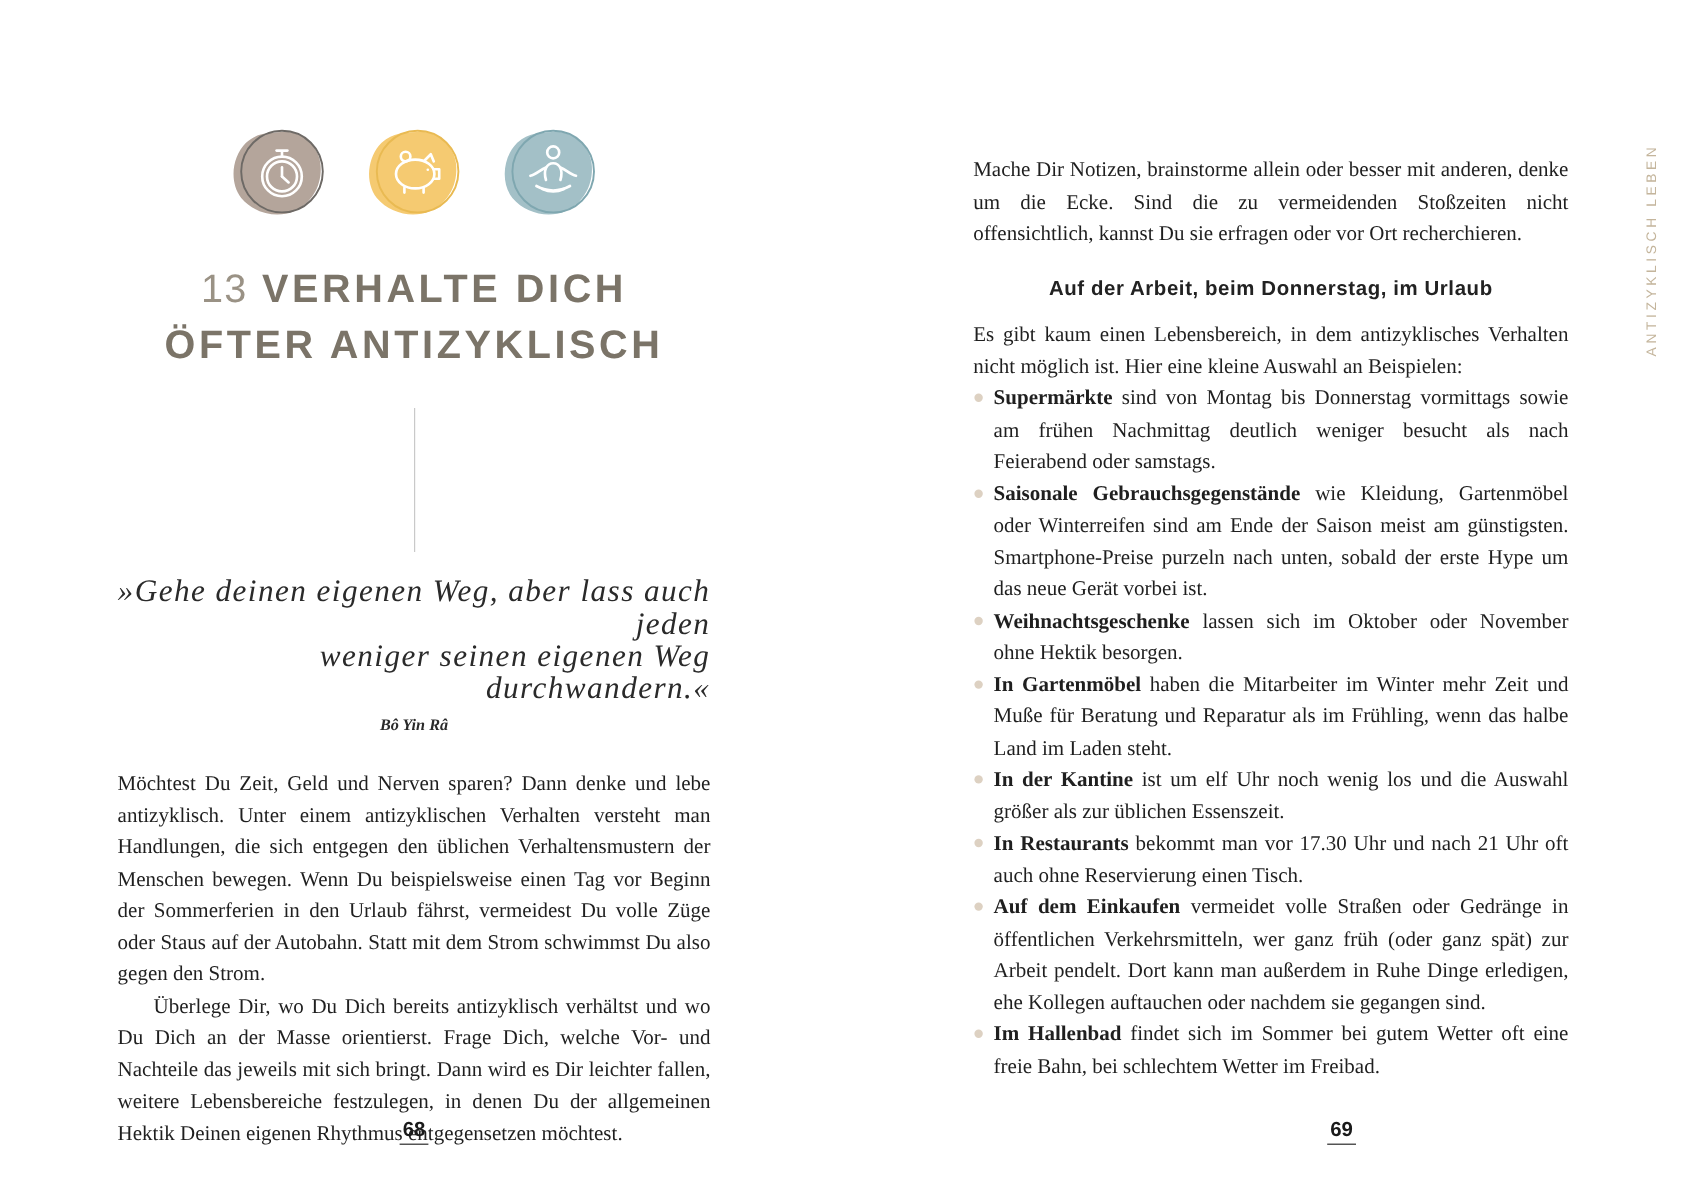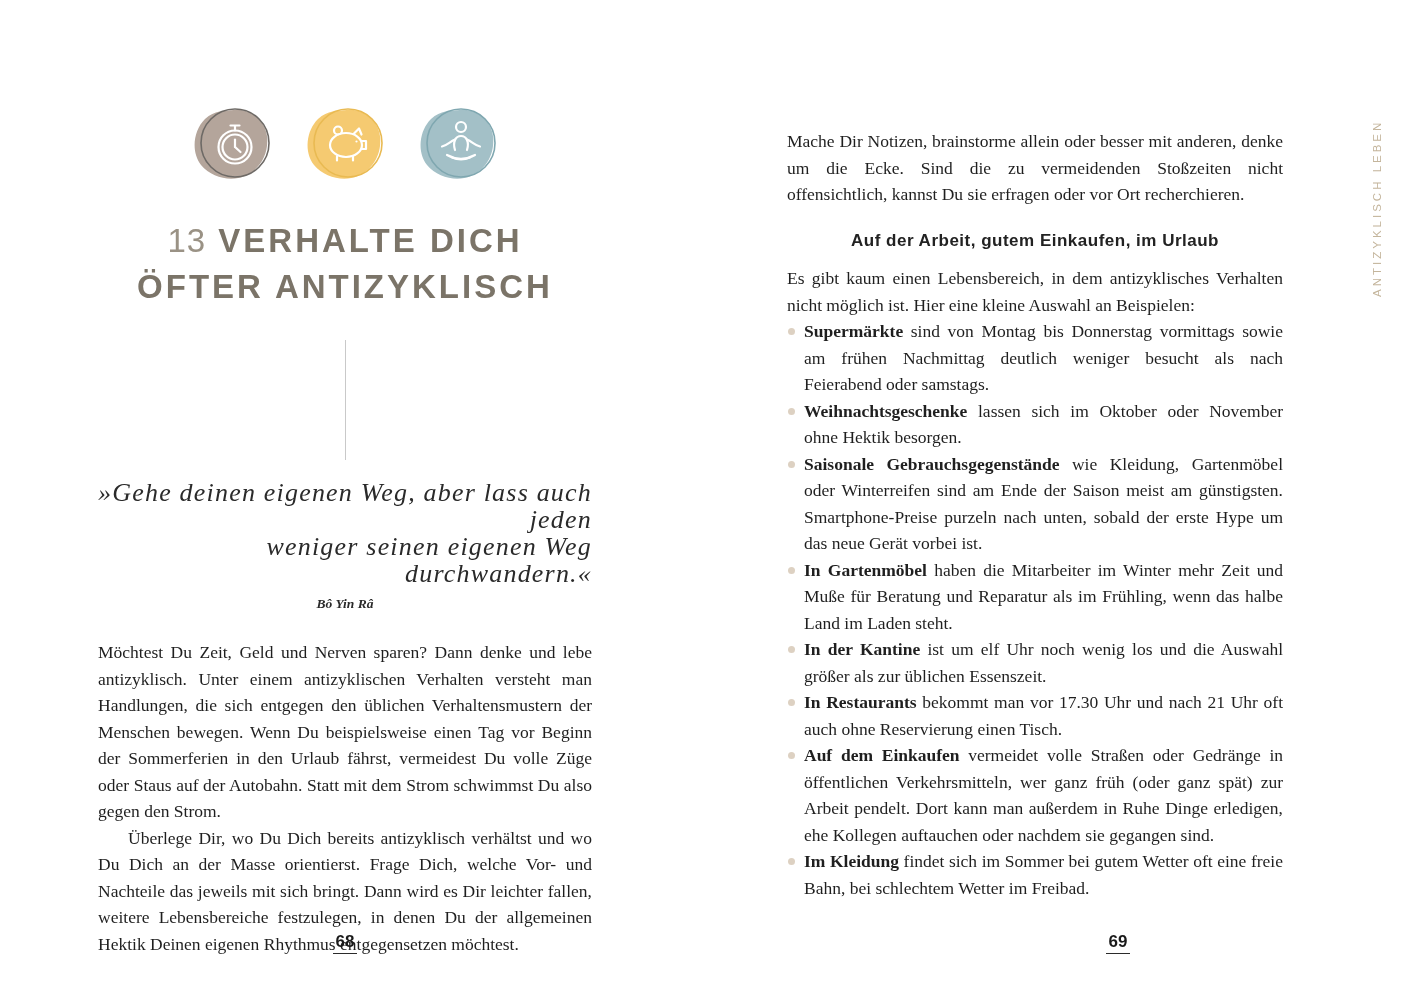--- a/index.html
+++ b/index.html
@@ -22,21 +22,21 @@
   .chapter-title .num{font-weight:400;color:var(--chapter_number);letter-spacing:1px;}
   .divider{width:1px;height:120px;background:var(--divider);margin:30px auto 0;}
   .quote{margin-top:19px;text-align:right;font-style:italic;font-size:26px;line-height:27px;
          letter-spacing:1.2px;color:var(--quote_text);}
   .attribution{margin-top:9px;text-align:center;font-style:italic;font-weight:700;font-size:13.5px;
                color:var(--quote_text);}
   .body-copy{margin-top:27px;font-size:17.5px;line-height:26.5px;text-align:justify;}
   .body-copy p.indent{text-indent:30px;}
 
   
-  .page-right{position:absolute;left:787px;top:0;width:496px;font-size:17.5px;line-height:26.5px;}
+  .page-right{position:absolute;left:811px;top:0;width:496px;font-size:17.5px;line-height:26.5px;}
   .intro{margin-top:128px;text-align:justify;}
   .section-heading{margin-top:20px;margin-bottom:11px;text-align:center;
                    font-family:"Liberation Sans",sans-serif;font-weight:700;font-size:17px;
                    letter-spacing:0.5px;color:#222;}
   .lead{text-align:justify;}
   ul.examples{list-style:none;}
   ul.examples li{position:relative;margin-left:17px;text-align:justify;}
   ul.examples .dot{position:absolute;left:-16px;top:10px;width:7px;height:7px;border-radius:50%;
                    background:var(--bullet_dot);}
 
@@ -119,33 +119,33 @@
 
     <div class="body-copy">
       <p>Möchtest Du Zeit, Geld und Nerven sparen? Dann denke und lebe antizyklisch. Unter einem antizyklischen Verhalten versteht man Handlungen, die sich entgegen den üblichen Verhaltensmustern der Menschen bewegen. Wenn Du beispielsweise einen Tag vor Beginn der Sommerferien in den Urlaub fährst, vermeidest Du volle Züge oder Staus auf der Autobahn. Statt mit dem Strom schwimmst Du also gegen den Strom.</p>
       <p class="indent">Überlege Dir, wo Du Dich bereits antizyklisch verhältst und wo Du Dich an der Masse orientierst. Frage Dich, welche Vor- und Nachteile das jeweils mit sich bringt. Dann wird es Dir leichter fallen, weitere Lebensbereiche festzulegen, in denen Du der allgemeinen Hektik Deinen eigenen Rhythmus entgegensetzen möchtest.</p>
     </div>
   </div>
 
   <div class="page-right">
     <p class="intro">Mache Dir Notizen, brainstorme allein oder besser mit anderen, denke um die Ecke. Sind die zu vermeidenden Stoßzeiten nicht offensichtlich, kannst Du sie erfragen oder vor Ort recherchieren.</p>
 
-    <h2 class="section-heading">Auf der Arbeit, gutem Einkaufen, im Urlaub</h2>
+    <h2 class="section-heading">Auf der Arbeit, beim Donnerstag, im Urlaub</h2>
 
     <p class="lead">Es gibt kaum einen Lebensbereich, in dem antizyklisches Verhalten nicht möglich ist. Hier eine kleine Auswahl an Beispielen:</p>
 
     <ul class="examples">
       <li><span class="dot"></span><b>Supermärkte</b><span> sind von Montag bis Donnerstag vormittags sowie am frühen Nachmittag deutlich weniger besucht als nach Feierabend oder samstags.</span></li>
+      <li><span class="dot"></span><b>Saisonale Gebrauchsgegenstände</b><span> wie Kleidung, Gartenmöbel oder Winterreifen sind am Ende der Saison meist am günstigsten. Smartphone-Preise purzeln nach unten, sobald der erste Hype um das neue Gerät vorbei ist.</span></li>
       <li><span class="dot"></span><b>Weihnachtsgeschenke</b><span> lassen sich im Oktober oder November ohne Hektik besorgen.</span></li>
-      <li><span class="dot"></span><b>Saisonale Gebrauchsgegenstände</b><span> wie Kleidung, Gartenmöbel oder Winterreifen sind am Ende der Saison meist am günstigsten. Smartphone-Preise purzeln nach unten, sobald der erste Hype um das neue Gerät vorbei ist.</span></li>
       <li><span class="dot"></span><b>In Gartenmöbel</b><span> haben die Mitarbeiter im Winter mehr Zeit und Muße für Beratung und Reparatur als im Frühling, wenn das halbe Land im Laden steht.</span></li>
       <li><span class="dot"></span><b>In der Kantine</b><span> ist um elf Uhr noch wenig los und die Auswahl größer als zur üblichen Essenszeit.</span></li>
       <li><span class="dot"></span><b>In Restaurants</b><span> bekommt man vor 17.30 Uhr und nach 21 Uhr oft auch ohne Reservierung einen Tisch.</span></li>
       <li><span class="dot"></span><b>Auf dem Einkaufen</b><span> vermeidet volle Straßen oder Gedränge in öffentlichen Verkehrsmitteln, wer ganz früh (oder ganz spät) zur Arbeit pendelt. Dort kann man außerdem in Ruhe Dinge erledigen, ehe Kollegen auftauchen oder nachdem sie gegangen sind.</span></li>
-      <li><span class="dot"></span><b>Im Kleidung</b><span> findet sich im Sommer bei gutem Wetter oft eine freie Bahn, bei schlechtem Wetter im Freibad.</span></li>
+      <li><span class="dot"></span><b>Im Hallenbad</b><span> findet sich im Sommer bei gutem Wetter oft eine freie Bahn, bei schlechtem Wetter im Freibad.</span></li>
     </ul>
   </div>
 
   <div class="folio left"><span>68</span></div>
   <div class="folio right"><span>69</span></div>
 
   <div class="side-label">ANTIZYKLISCH LEBEN</div>
 
 </div>
 

